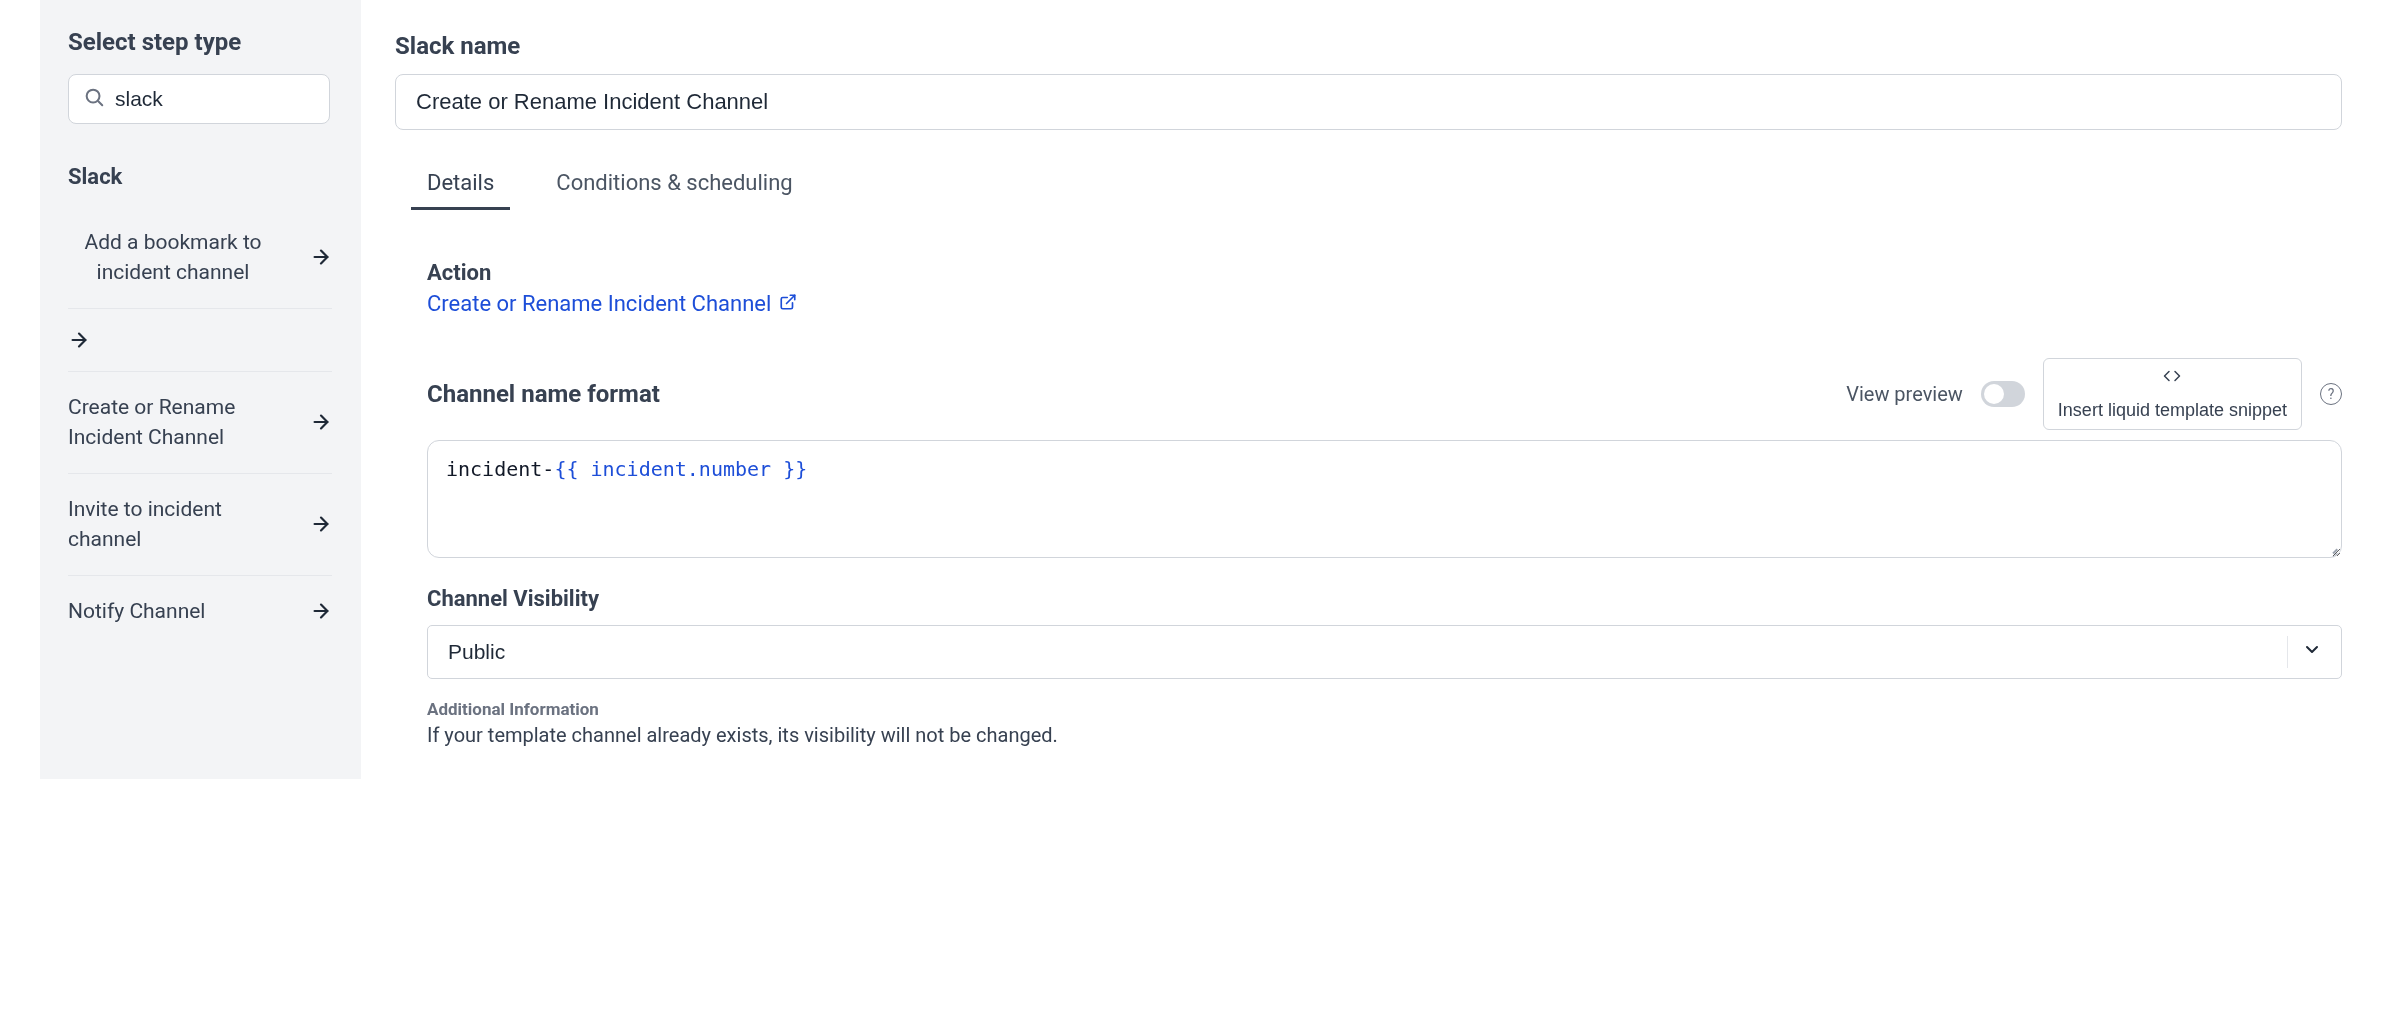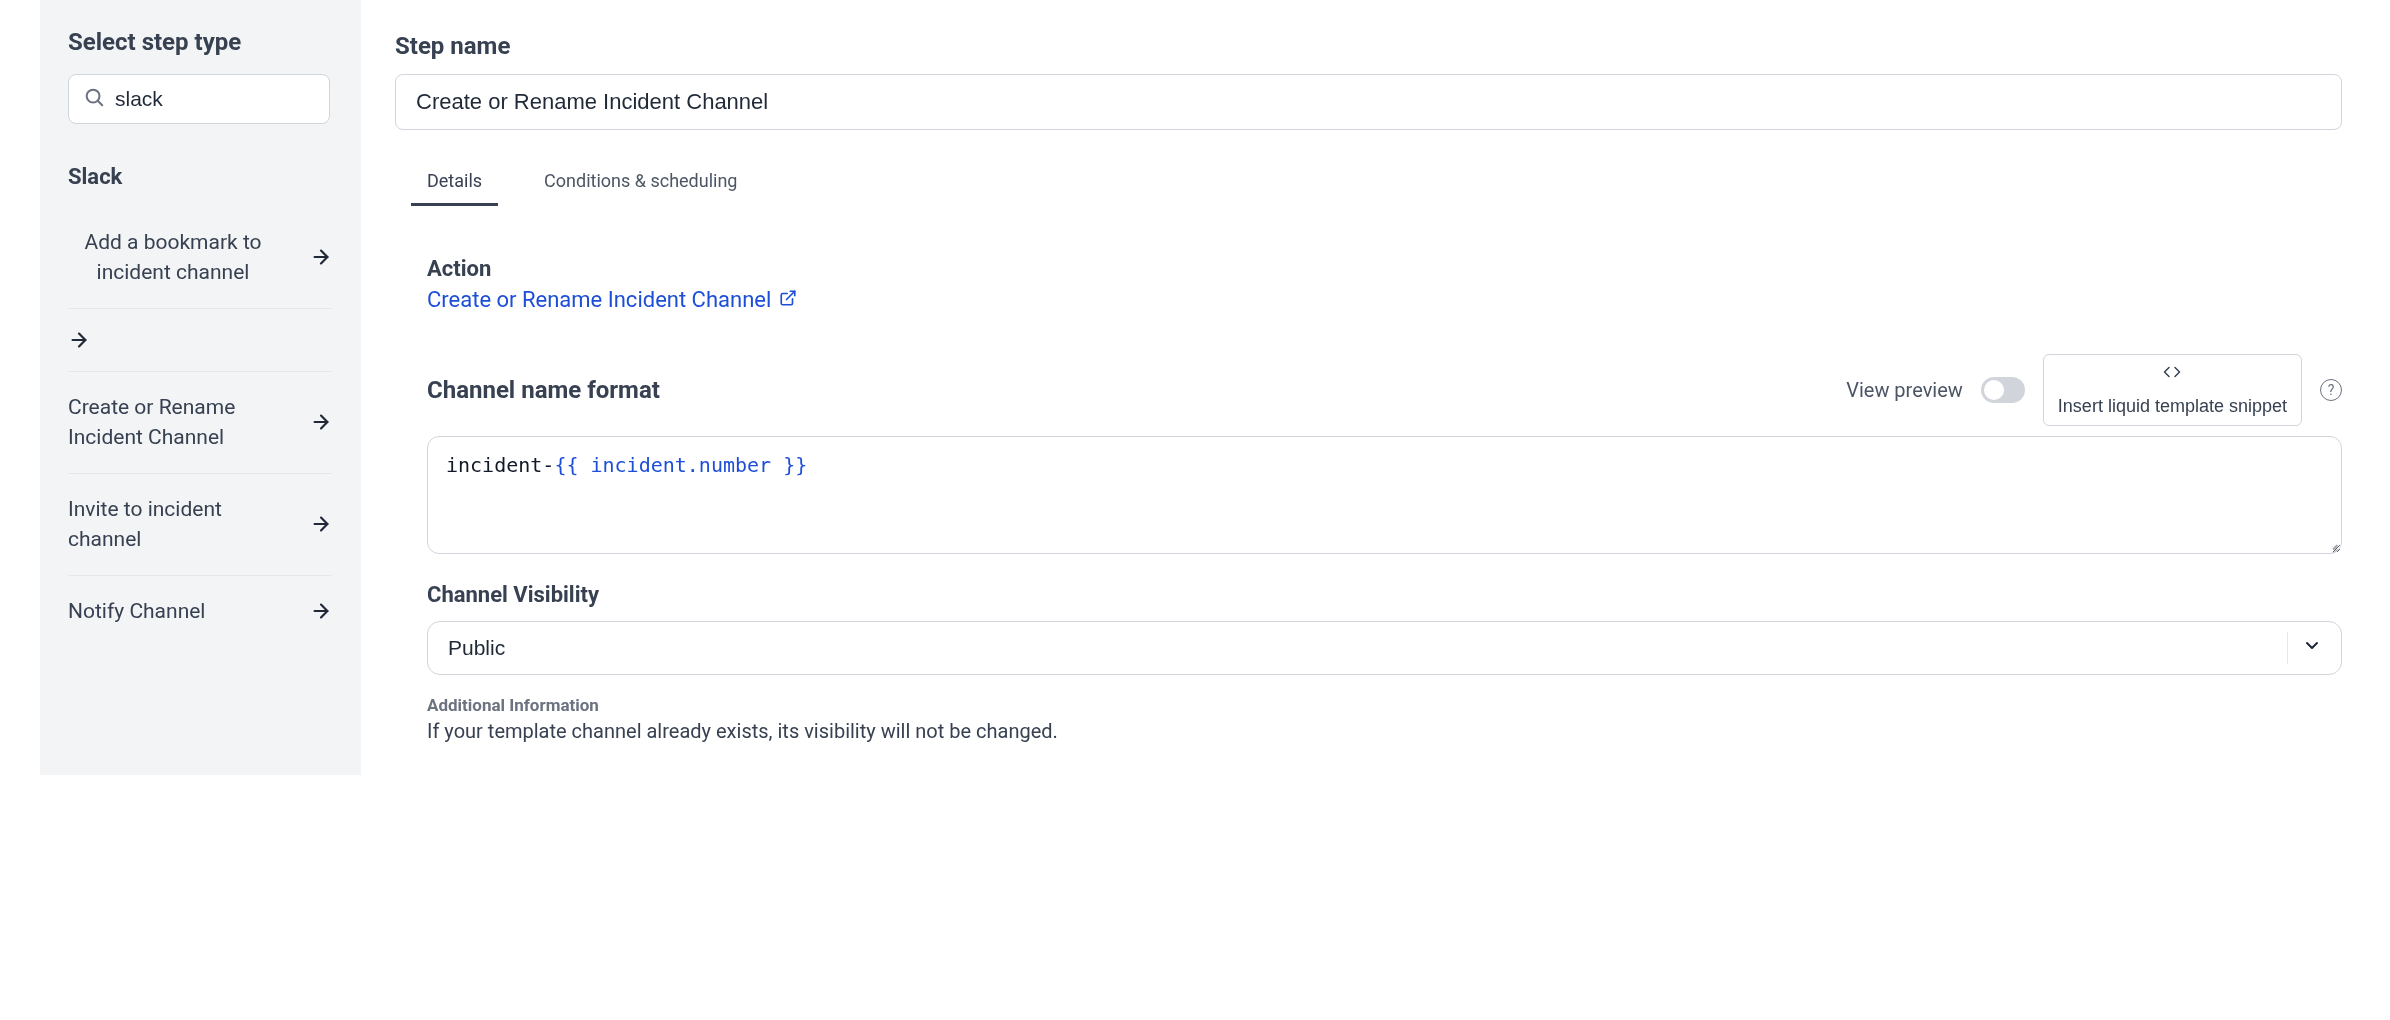--- a/index.html
+++ b/index.html
@@ -105,21 +105,21 @@
   }
 
   .tabs {
     display: flex;
     gap: 62px;
     margin-top: 40px;
     border-bottom: 1px solid transparent;
     padding-left: 32px;
   }
   .tab {
-    font-size: 18px;
+    font-size: 22px;
     color: #4b5563;
     padding-bottom: 14px;
     cursor: pointer;
     position: relative;
   }
   .tab.active {
     font-weight: 400;
     color: #374151;
   }
   .tab.active::after {
@@ -252,21 +252,21 @@
 
   .visibility-block { margin-top: 28px; }
   .select-wrap {
     position: relative;
     width: 100%;
   }
   .select {
     width: 100%;
     height: 54px;
     border: 1px solid #d1d5db;
-    border-radius: 13px;
+    border-radius: 5px;
     padding: 0 20px;
     font-size: 21px;
     color: #1f2937;
     background: #ffffff;
     appearance: none;
     outline: none;
   }
   .select-divider {
     position: absolute;
     right: 54px;
@@ -359,21 +359,21 @@
           <svg width="22" height="22" viewBox="0 0 24 24" fill="none" stroke="#1f2937" stroke-width="2.4" stroke-linecap="round" stroke-linejoin="round">
               <line x1="5" y1="12" x2="19" y2="12"></line>
               <polyline points="12 5 19 12 12 19"></polyline>
             </svg>
         </span>
       </li>
     </ul>
   </aside>
 
   <main class="main">
-    <div class="field-label">Step name</div>
+    <div class="field-label">Slack name</div>
     <input class="text-input" value="Create or Rename Incident Channel" style="">
 
     <div class="tabs">
       <div class="tab active">Details</div>
       <div class="tab">Conditions &amp; scheduling</div>
     </div>
 
     <div class="section">
       <div class="action-label">Action</div>
       <a href="#" class="action-link">

